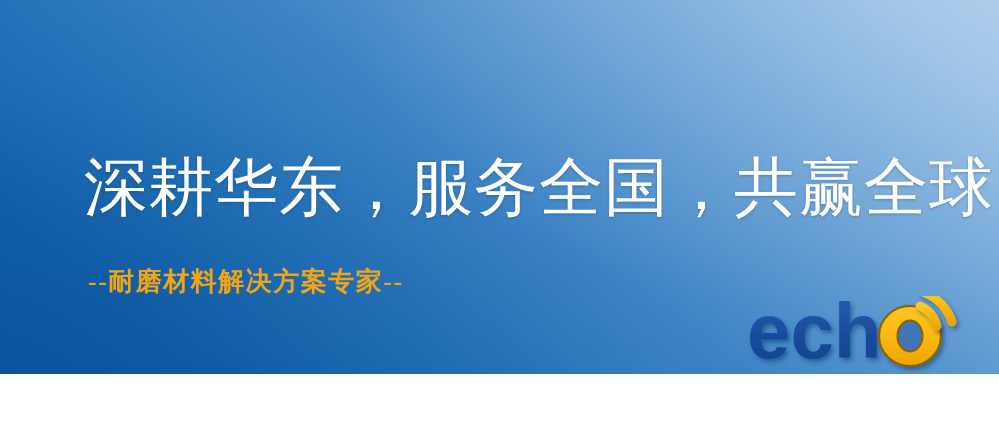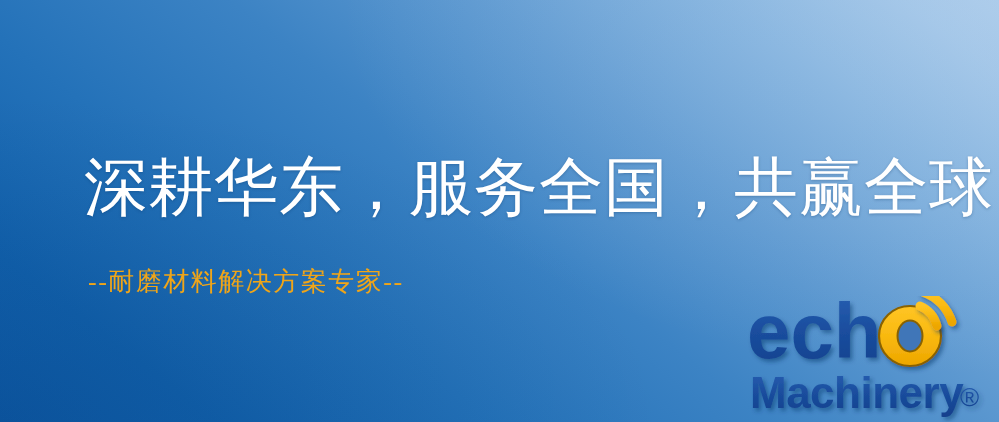--- a/index.html
+++ b/index.html
@@ -3,21 +3,21 @@
 <meta charset="utf-8">
 <style>
   html, body {
     margin: 0;
     padding: 0;
     background: #ffffff;
   }
   #banner {
     position: relative;
     width: 999px;
-    height: 422px;
+    height: 374px;
     overflow: hidden;
     font-family: "Liberation Sans", sans-serif;
     
     background:
       linear-gradient(38deg,
         #0d5aa8 0%,
         #1161ad 14%,
         #2472b9 32%,
         #3c83c4 50%,
         #5c98d0 66%,
@@ -51,21 +51,21 @@
     z-index: 3;
   }
 
   #subtitle {
     position: absolute;
     left: 88px;
     top: 267px;
     font-family: "Liberation Serif", "DejaVu Serif", serif;
     font-size: 26px;
     line-height: 30px;
-    font-weight: 400;
+    font-weight: 700;
     color: #f0a518;
     letter-spacing: 1.5px;
     white-space: nowrap;
     z-index: 3;
   }
 
   
   #logo {
     position: absolute;
     left: 747px;

